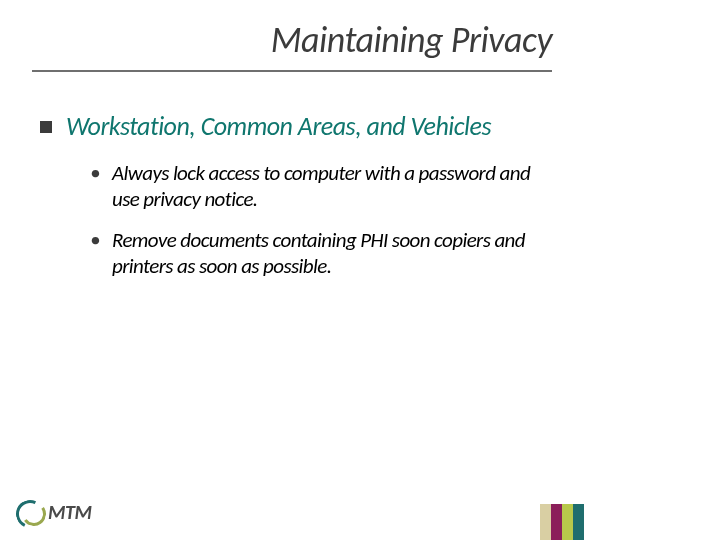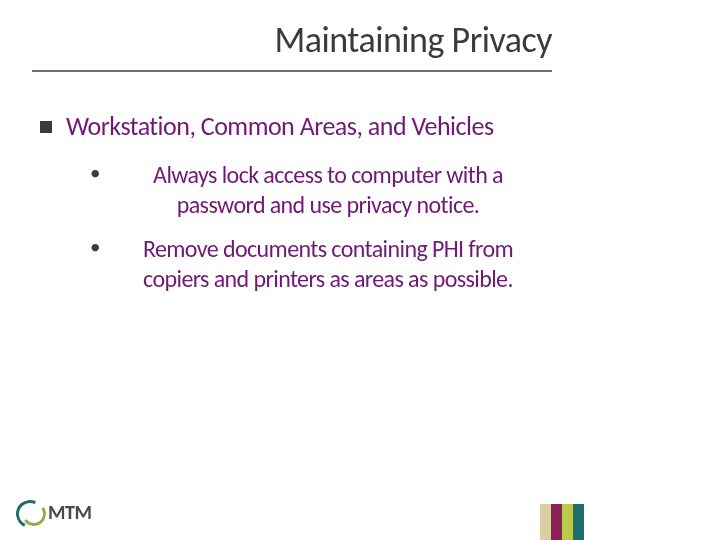--- a/index.html
+++ b/index.html
@@ -10,20 +10,21 @@
     font-family: Calibri, "Segoe UI", Arial, sans-serif;
     background: #ffffff;
     color: #3f3f3f;
     position: relative;
     overflow: hidden;
   }
   .slide {
     width: 584px;
     height: 540px;
     position: relative;
+    font-style: italic;
   }
   .title-wrap {
     position: absolute;
     top: 18px;
     left: 0;
     right: 0;
     padding: 0 32px 6px 32px;
   }
   .title {
     font-size: 36px;
@@ -42,46 +43,45 @@
   .content {
     position: absolute;
     top: 110px;
     left: 40px;
     right: 40px;
   }
   .section-head {
     display: flex;
     align-items: flex-start;
     font-size: 26px;
-    color: #701a75;
+    color: #0f766e;
     margin-bottom: 18px;
     letter-spacing: -0.5px;
   }
   .section-head .sq {
     width: 12px;
     height: 12px;
     background: #3b3b3b;
     margin-top: 11px;
     margin-right: 14px;
     flex: 0 0 auto;
   }
   ul.bullets {
     list-style: none;
     margin: 0 0 0 50px;
     padding: 0;
   }
   ul.bullets li {
     position: relative;
-    font-size: 24px;
+    font-size: 21px;
     line-height: 1.25;
-    color: #701a75;
+    color: #000000;
     margin-bottom: 14px;
     padding-left: 22px;
     letter-spacing: -0.6px;
-    text-align: center;
   }
   ul.bullets li::before {
     content: "•";
     position: absolute;
     left: 0;
     top: 0;
     font-size: 21px;
     color: #3b3b3b;
   }
   
@@ -148,21 +148,21 @@
     <hr class="title-rule">
   </div>
 
   <div class="content">
     <div class="section-head">
       <span class="sq"></span>
       <span>Workstation, Common Areas, and Vehicles</span>
     </div>
     <ul class="bullets">
       <li>Always lock access to computer with a password and use privacy notice.</li>
-      <li>Remove documents containing PHI from copiers and printers as areas as possible.</li>
+      <li>Remove documents containing PHI soon copiers and printers as soon as possible.</li>
     </ul>
   </div>
 
   <div class="logo">
     <div class="logo-mark">
       <div class="arc1"></div>
       <div class="arc2"></div>
     </div>
     <span class="logo-text">MTM</span>
   </div>

